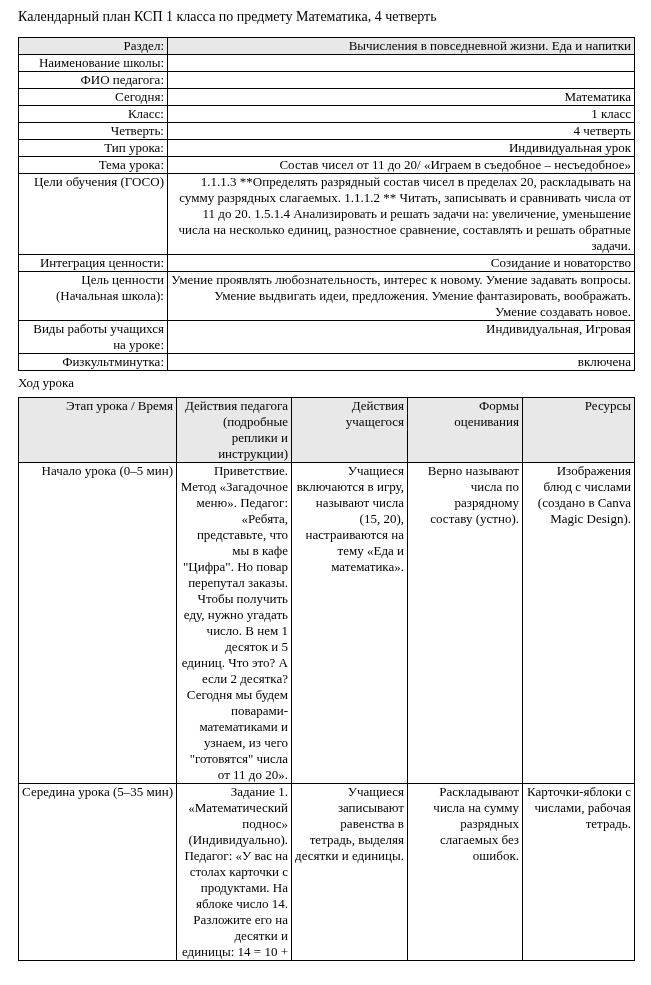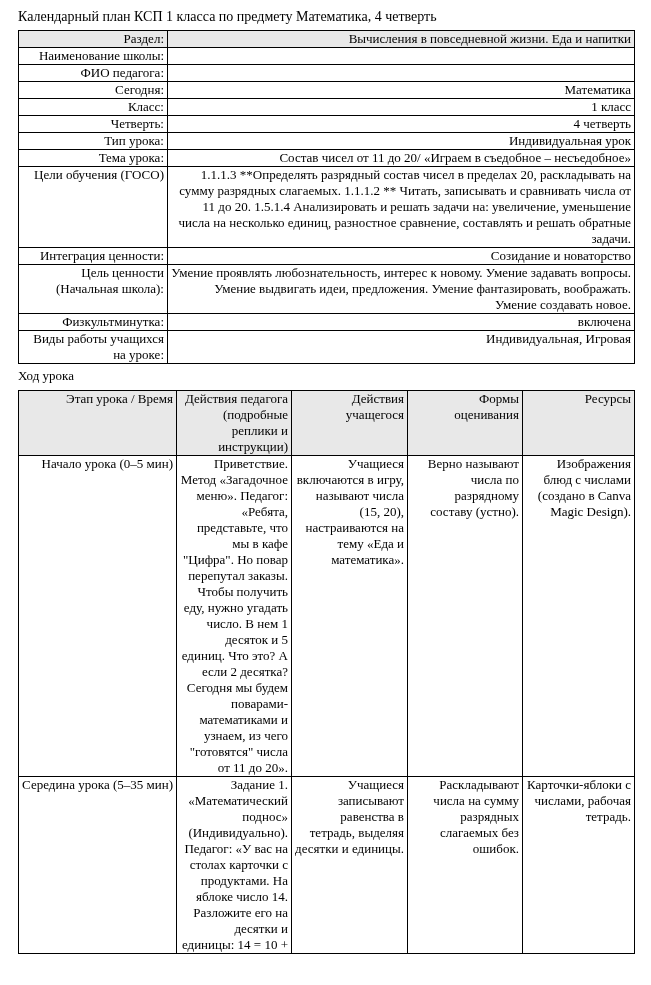--- a/index.html
+++ b/index.html
@@ -14,21 +14,21 @@
     height: 985px;
     overflow: hidden;
     position: relative;
   }
   .page {
     padding: 8px 17px 0 18px;
   }
   .doc-title {
     font-size: 14px;
     line-height: 17px;
-    margin: 0 0 5px 0;
+    margin: 0 0 12px 0;
     font-weight: normal;
   }
   table.tbl {
     border-collapse: collapse;
     table-layout: fixed;
     width: 616px;
   }
   table.tbl td {
     border: 1px solid #000000;
     padding: 0 3px;
@@ -107,26 +107,26 @@
       </tr>
       <tr>
         <td>Интеграция ценности:</td>
         <td>Созидание и новаторство</td>
       </tr>
       <tr>
         <td>Цель ценности (Начальная школа):</td>
         <td>Умение проявлять любознательность, интерес к новому. Умение задавать вопросы. Умение выдвигать идеи, предложения. Умение фантазировать, воображать. Умение создавать новое.</td>
       </tr>
       <tr>
+        <td>Виды работы учащихся на уроке:</td>
+        <td>Индивидуальная, Игровая</td>
+      </tr>
+      <tr>
         <td>Физкультминутка:</td>
         <td>включена</td>
-      </tr>
-      <tr>
-        <td>Виды работы учащихся на уроке:</td>
-        <td>Индивидуальная, Игровая</td>
       </tr>
     </tbody>
   </table>
 
   <div class="section-label">Ход урока</div>
 
   <table class="tbl">
     <colgroup>
       <col class="flow-c1">
         <col class="flow-c2">

